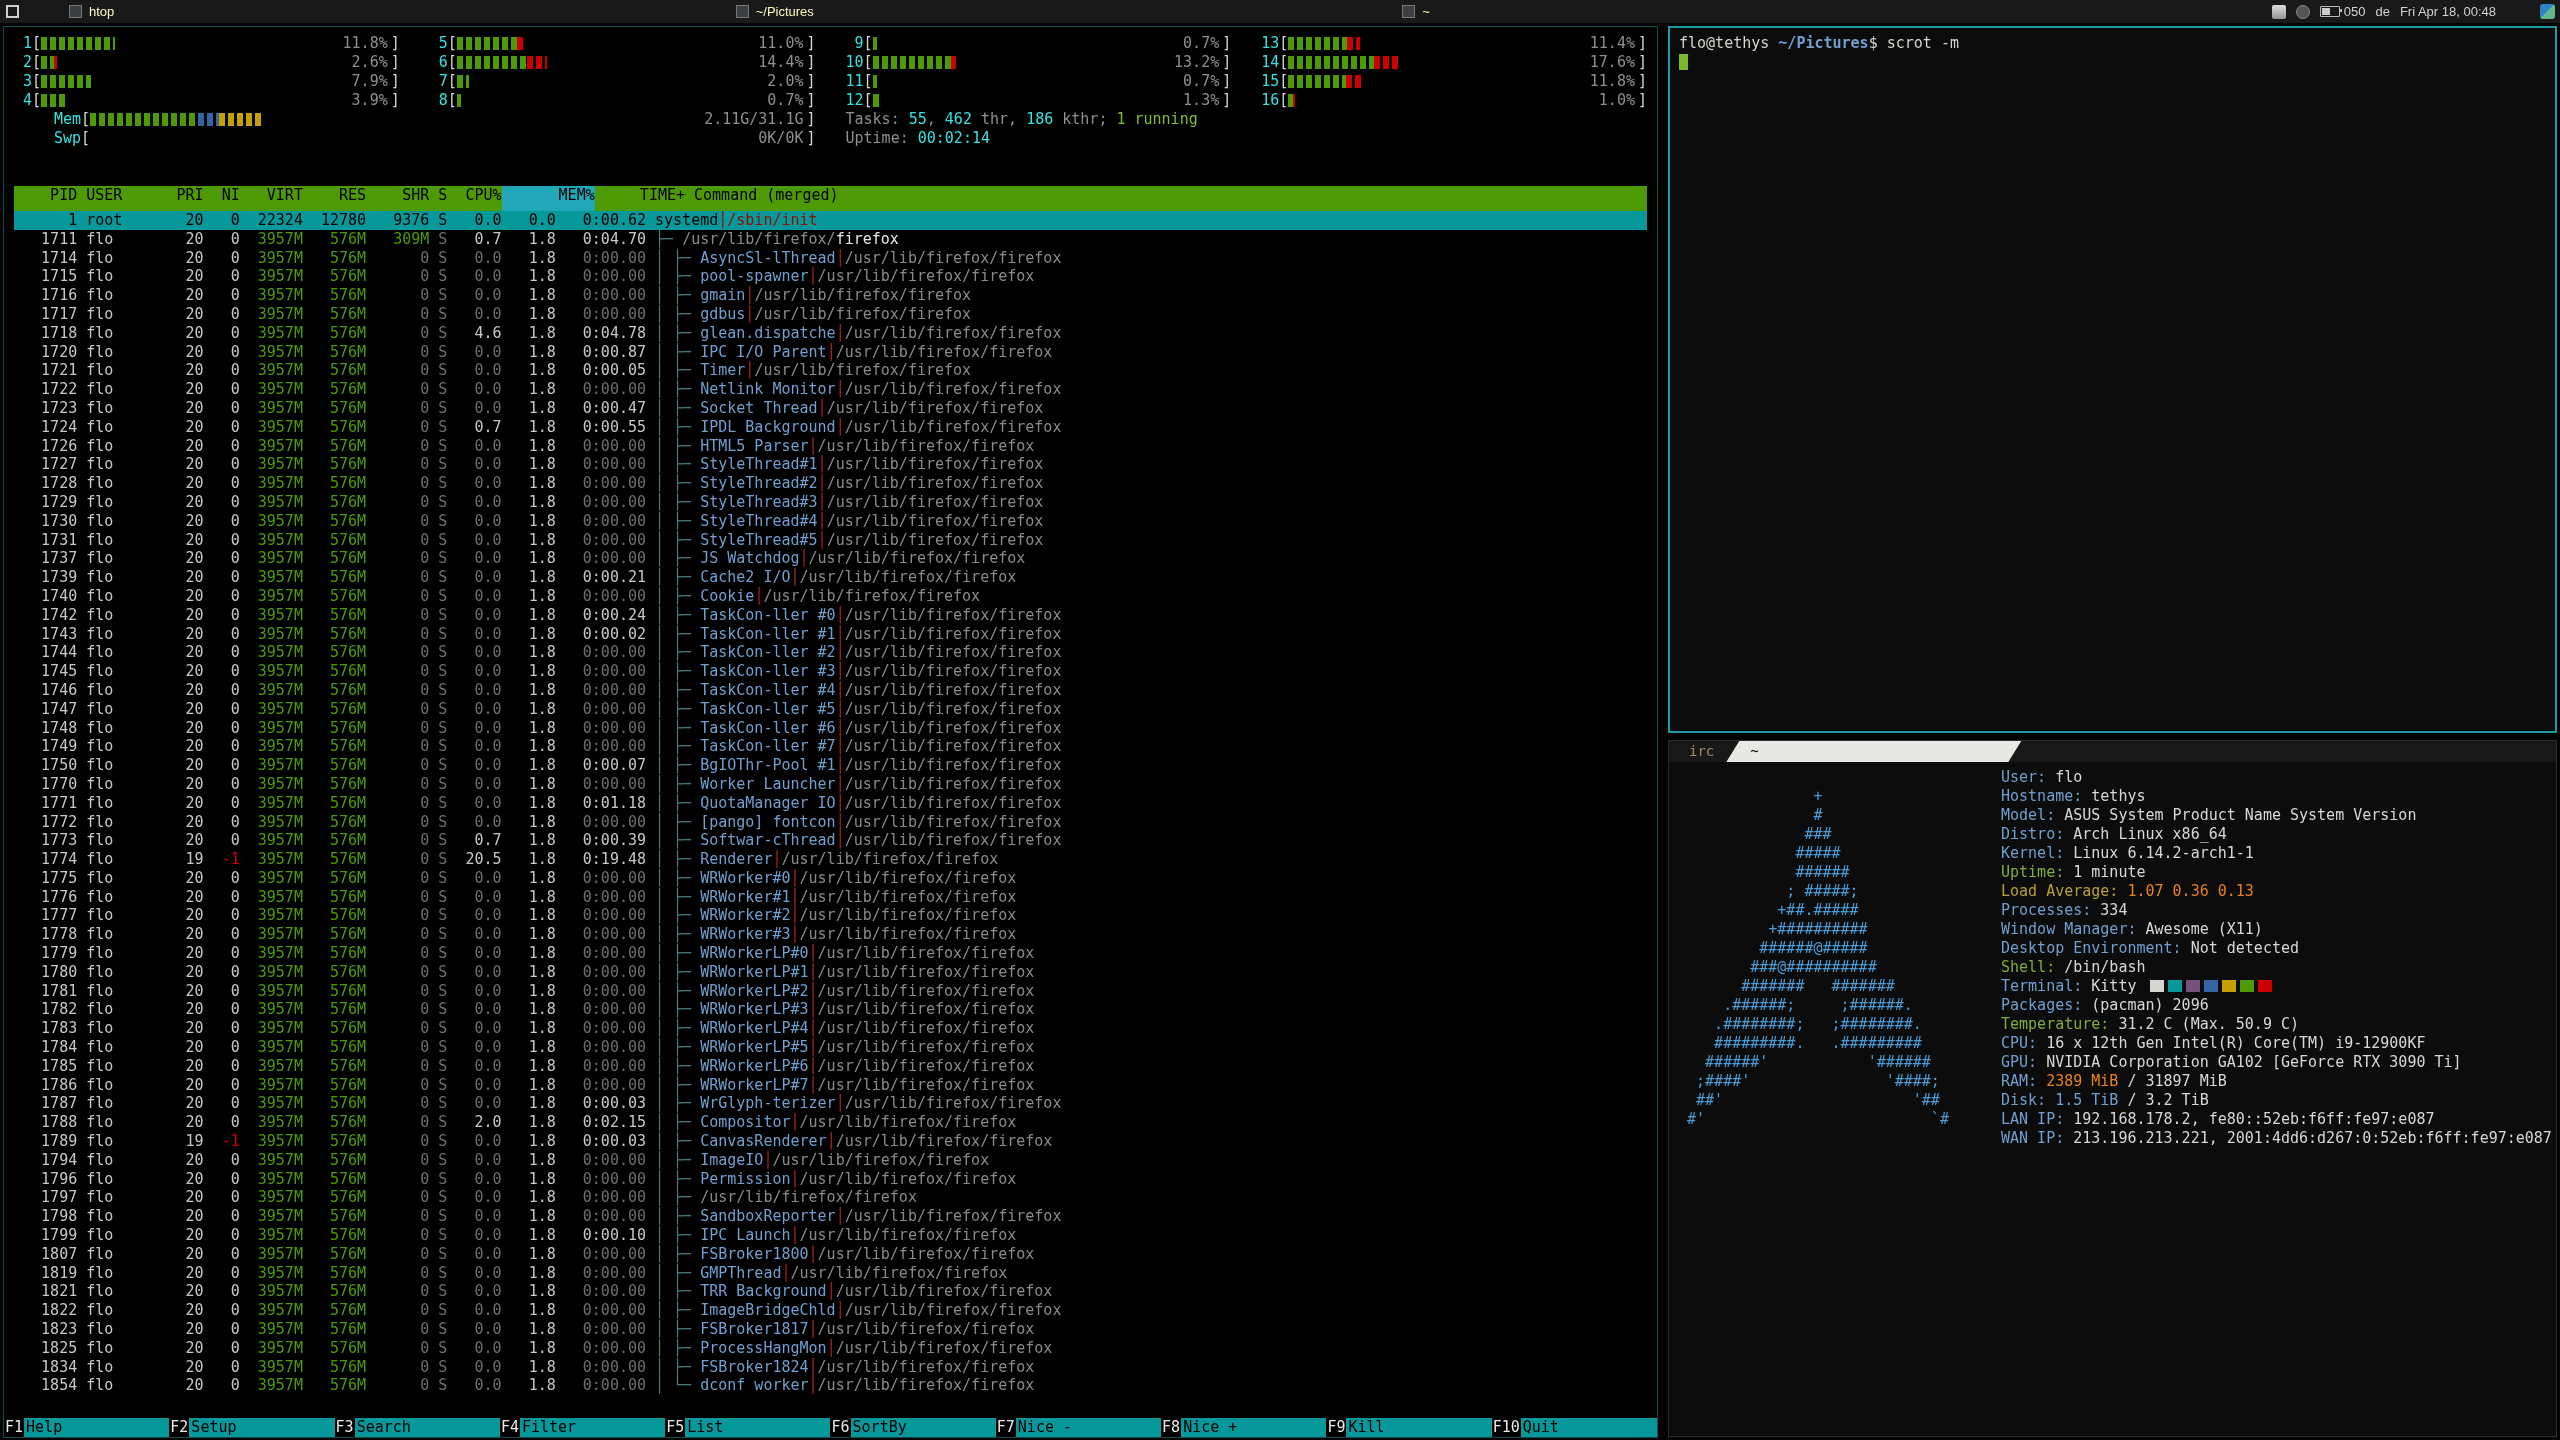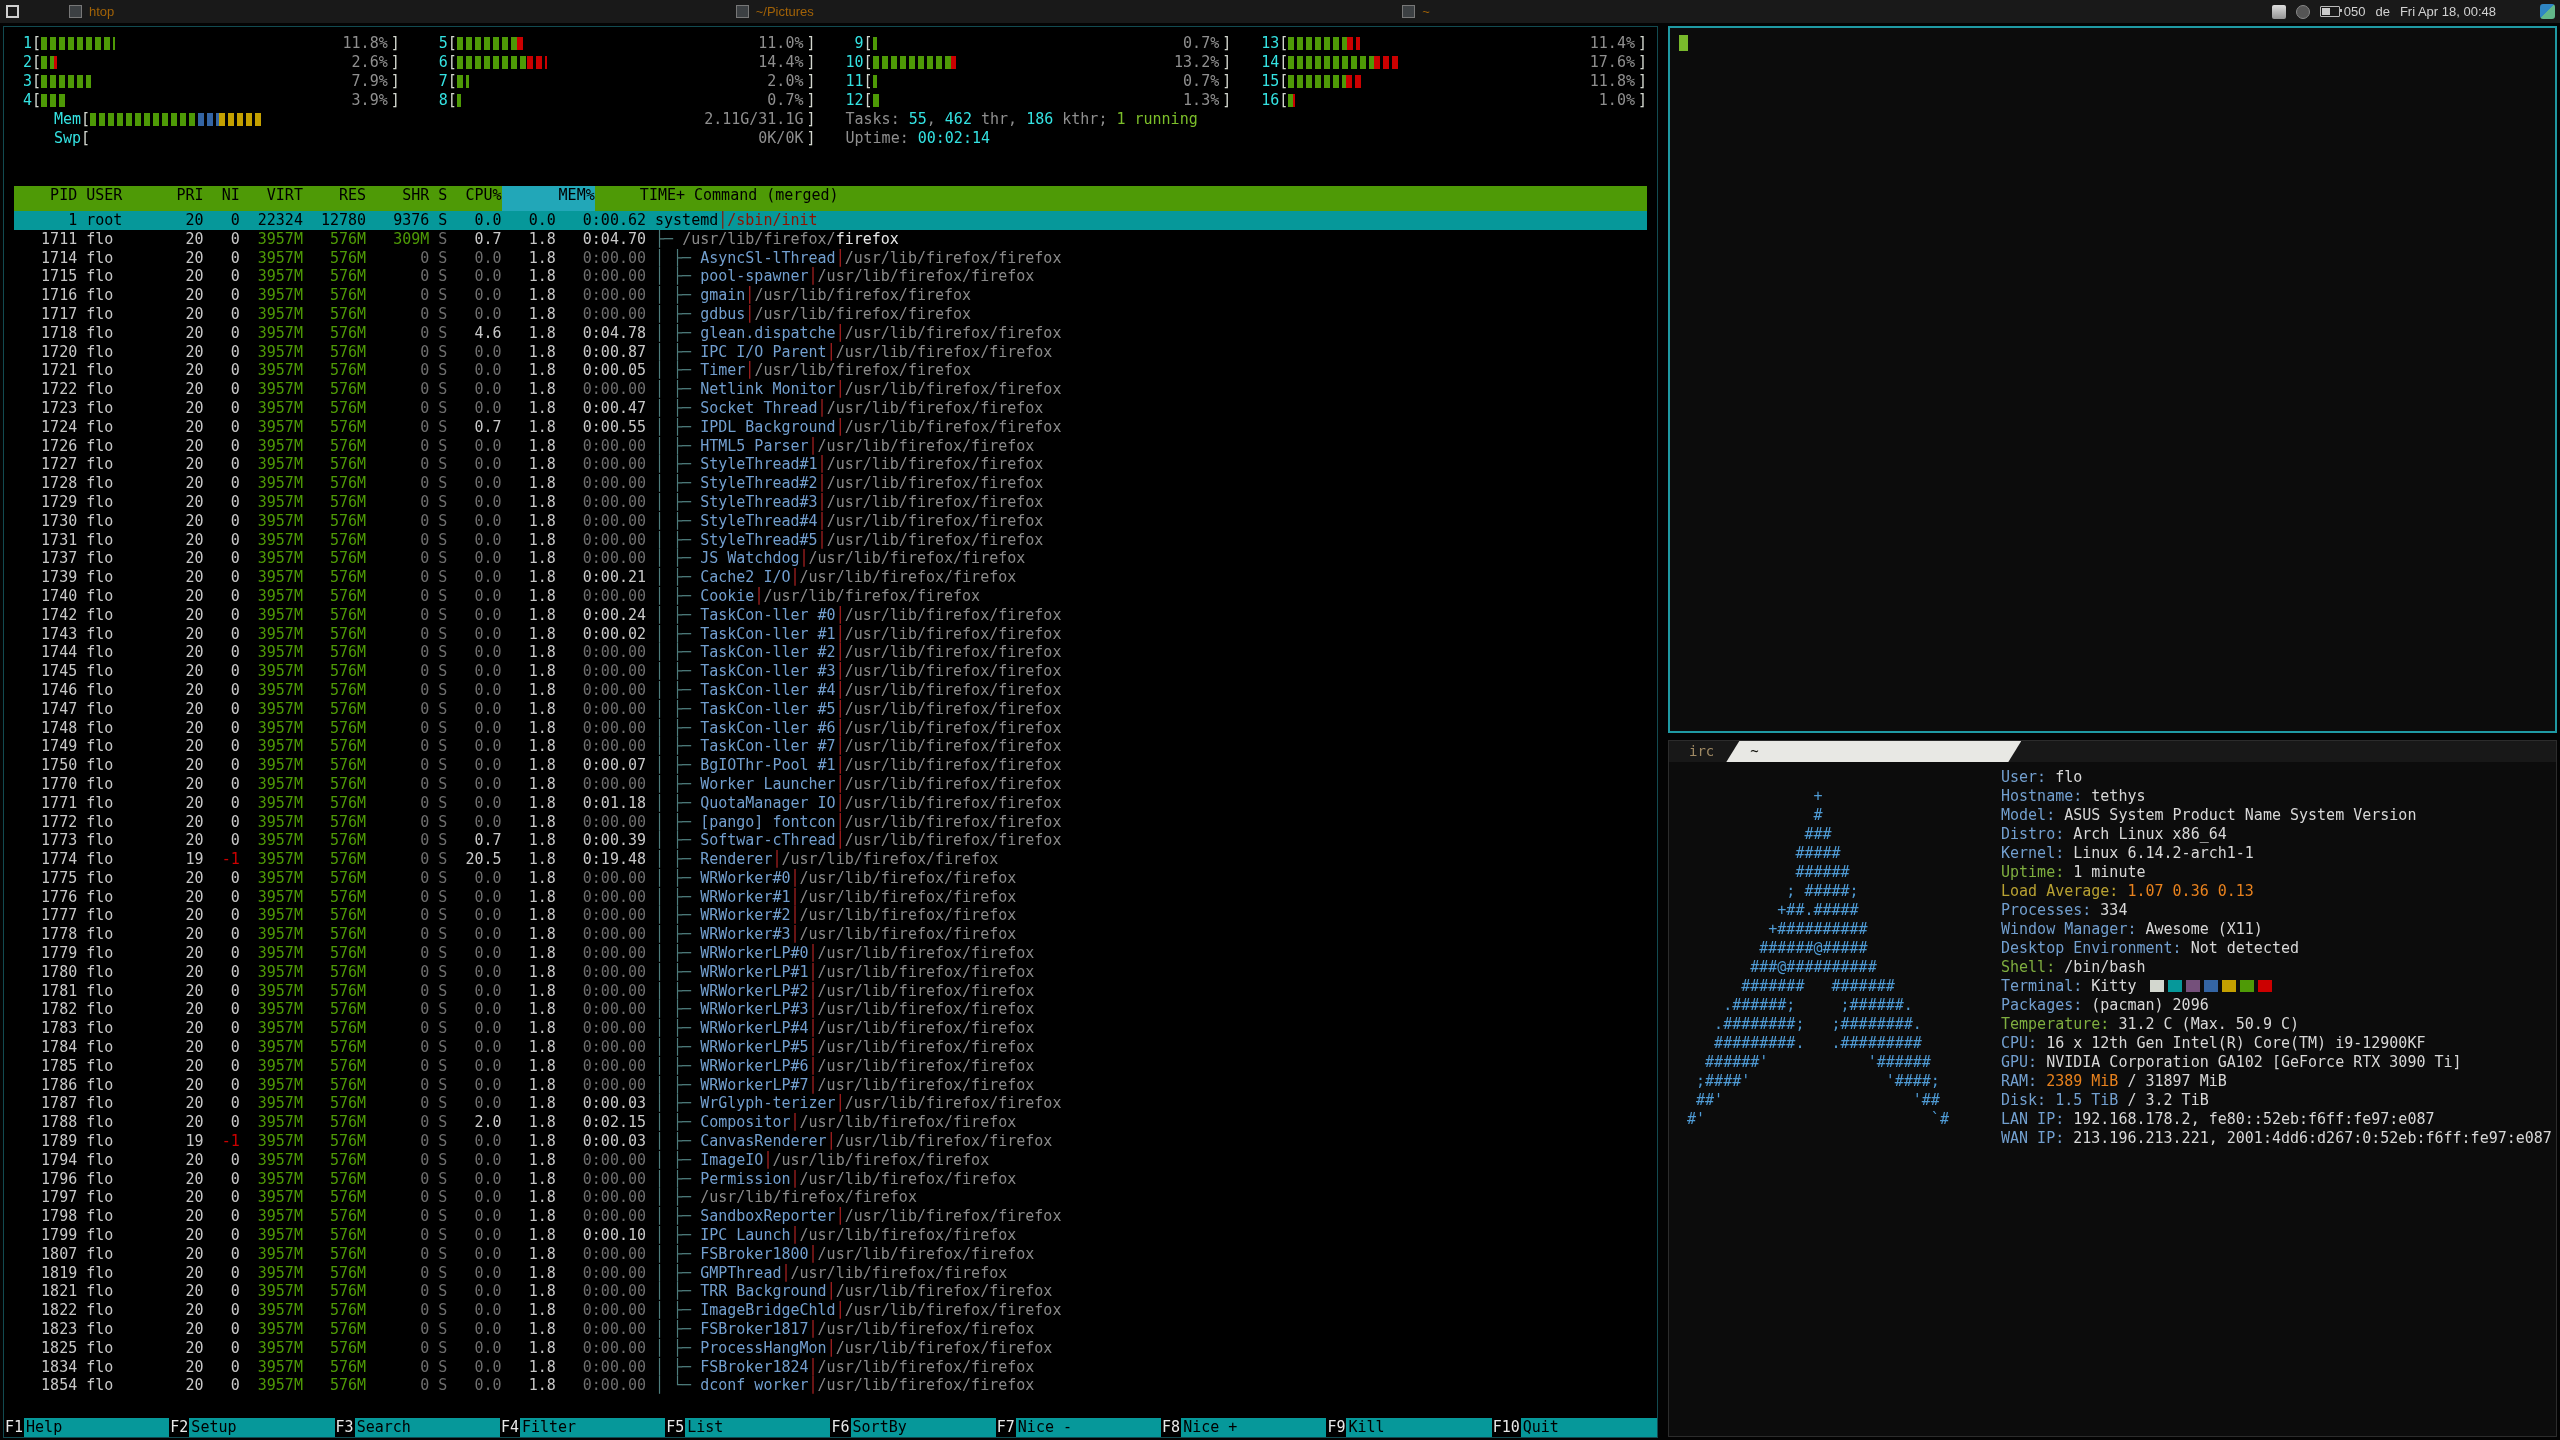--- a/index.html
+++ b/index.html
@@ -5,21 +5,21 @@
   html,body{margin:0;padding:0;background:#000;}
   body{width:2560px;height:1440px;overflow:hidden;font-family:"DejaVu Sans Mono",monospace;}
   .desktop{position:relative;width:2560px;height:1440px;background:#030303;}
 
   
   .taskbar{position:absolute;top:0;left:0;right:0;height:23px;background:#191919;display:flex;align-items:center;font-family:"Liberation Sans",sans-serif;font-size:13px;color:#d2d2d2;}
   .tag-indicator{width:9px;height:9px;border:2px solid #cfcfcf;margin-left:6px;}
   .tasklist{display:flex;width:2000px;margin-left:50px;height:100%;align-items:center;}
   .task-item{flex:1;display:flex;align-items:center;gap:7px;cursor:default;}
   .task-icon{width:13px;height:13px;background:#3c4043;border:1px solid #777;box-sizing:border-box;}
-  .task-title{font-size:13px;color:#a16207;white-space:pre;}
+  .task-title{font-size:13px;color:#fef9c3;white-space:pre;}
   .tray{margin-left:auto;display:flex;align-items:center;gap:10px;padding-right:5px;}
   .ti-a{display:inline-block;width:14px;height:14px;background:linear-gradient(#ddd,#949494);border-radius:2px;}
   .ti-b{display:inline-block;width:14px;height:14px;background:#555;border:1px solid #888;border-radius:7px;box-sizing:border-box;}
   .battery{display:flex;align-items:center;gap:4px;}
   .battery-shell{display:inline-block;width:18px;height:9px;border:1px solid #bbb;border-radius:1px;position:relative;}
   .battery-shell::after{content:"";position:absolute;right:-3px;top:2px;width:2px;height:3px;background:#bbb;}
   .battery-fill{position:absolute;left:1px;top:1px;bottom:1px;width:8px;background:#ccc;}
   .kb-layout,.clock,.battery-text{font-size:13px;color:#d2d2d2;white-space:pre;}
   .corner-icon{width:15px;height:15px;border-radius:3px;background:linear-gradient(135deg,#2f86c4 0 50%,#62b88a 50% 100%);margin-left:34px;}
 
@@ -228,20 +228,21 @@
             <div class="prow"><span class="c-pid">1825</span><span class="c-user">flo</span><span class="c-pri">20</span><span class="c-ni">0</span><span class="c-virt grn">3957M</span><span class="c-res grn">576M</span><span class="c-shr dim">0</span><span class="c-s dim">S</span><span class="c-cpu dim">0.0</span><span class="c-mem">1.8</span><span class="c-time dim">0:00.00</span><span class="c-cmd"><span class="tree">│ ├─ </span><span class="tname">ProcessHangMon</span><span class="tsep">│</span><span class="tpath">/usr/lib/firefox/firefox</span></span></div>
             <div class="prow"><span class="c-pid">1834</span><span class="c-user">flo</span><span class="c-pri">20</span><span class="c-ni">0</span><span class="c-virt grn">3957M</span><span class="c-res grn">576M</span><span class="c-shr dim">0</span><span class="c-s dim">S</span><span class="c-cpu dim">0.0</span><span class="c-mem">1.8</span><span class="c-time dim">0:00.00</span><span class="c-cmd"><span class="tree">│ ├─ </span><span class="tname">FSBroker1824</span><span class="tsep">│</span><span class="tpath">/usr/lib/firefox/firefox</span></span></div>
             <div class="prow"><span class="c-pid">1854</span><span class="c-user">flo</span><span class="c-pri">20</span><span class="c-ni">0</span><span class="c-virt grn">3957M</span><span class="c-res grn">576M</span><span class="c-shr dim">0</span><span class="c-s dim">S</span><span class="c-cpu dim">0.0</span><span class="c-mem">1.8</span><span class="c-time dim">0:00.00</span><span class="c-cmd"><span class="tree">│ └─ </span><span class="tname">dconf worker</span><span class="tsep">│</span><span class="tpath">/usr/lib/firefox/firefox</span></span></div>
           </div>
       </div>
     </div>
     <div class="htop-fkeys"><div class="fk"><span class="fk-key">F1</span><span class="fk-label">Help</span></div><div class="fk"><span class="fk-key">F2</span><span class="fk-label">Setup</span></div><div class="fk"><span class="fk-key">F3</span><span class="fk-label">Search</span></div><div class="fk"><span class="fk-key">F4</span><span class="fk-label">Filter</span></div><div class="fk"><span class="fk-key">F5</span><span class="fk-label">List</span></div><div class="fk"><span class="fk-key">F6</span><span class="fk-label">SortBy</span></div><div class="fk"><span class="fk-key">F7</span><span class="fk-label">Nice -</span></div><div class="fk"><span class="fk-key">F8</span><span class="fk-label">Nice +</span></div><div class="fk"><span class="fk-key">F9</span><span class="fk-label">Kill</span></div><div class="fk"><span class="fk-key">F10</span><span class="fk-label">Quit</span></div></div>
   </div>
 
   <div class="win win-term-top">
+    <div class="term-line"><span class="p-user">flo@tethys</span><span class="p-path"> ~/Pictures</span><span class="p-sym">$ </span><span class="p-cmd">scrot -m</span></div>
     <div class="term-line"><span class="cursor-block"></span></div>
   </div>
 
   <div class="win win-term-bottom">
     <div class="kitty-tabbar">
         <span class="tab-inactive">irc</span>
         <span class="tab-active">~</span>
       </div>
     <div class="term-content">
       <div class="fetch">

